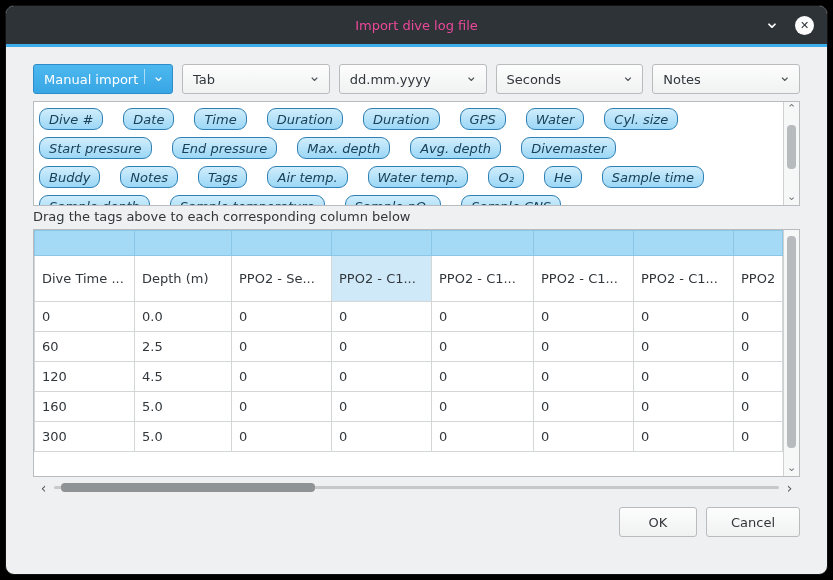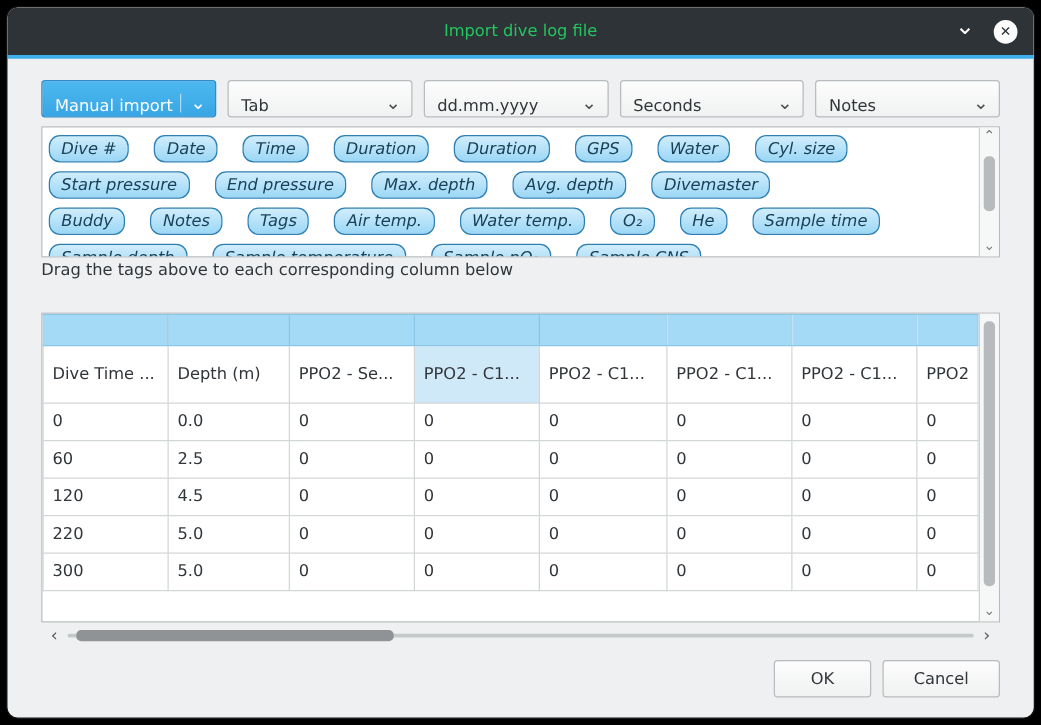--- a/index.html
+++ b/index.html
@@ -19,21 +19,21 @@
     border-radius: 9px;
     overflow: hidden;
   }
   
   .titlebar {
     height: 38px;
     background: #2e3338;
     position: relative;
     display: flex; align-items: center; justify-content: center;
   }
-  .titlebar-title { color: #22c55e; font-size: 13px; }
+  .titlebar-title { color: #ec4899; font-size: 13px; }
   .titlebar-controls {
     position: absolute; right: 13px; top: 0; height: 100%;
     display: flex; align-items: center; gap: 15px;
   }
   .shade-btn {
     color: #fcfcfc; font-size: 19px; line-height: 1;
     transform: translateY(-4px); cursor: default;
   }
   .close-btn {
     width: 19px; height: 19px; border-radius: 50%;
@@ -41,21 +41,21 @@
     display: flex; align-items: center; justify-content: center;
     font-size: 11px; font-weight: bold; line-height: 1;
   }
   .accent-line { height: 3px; background: #3daee9; }
   
   .content { padding: 17px 27px 0 27px; }
   
   .combo-row { display: flex; gap: 9px; height: 30px; margin-bottom: 7px; }
   .combo {
     flex: 1;
-    display: flex; align-items: flex-end; justify-content: space-between;
+    display: flex; align-items: center; justify-content: space-between;
     padding: 0 8px 0 10px;
     background: linear-gradient(#fdfdfd, #f0f1f1);
     border: 1px solid #b9bcbe; border-radius: 3px;
     white-space: nowrap; overflow: hidden;
   }
   .combo-active {
     flex: 0 0 140px;
     background: linear-gradient(#4db8ef, #38a6e5);
     border-color: #2d8cc9; color: #fff;
   }
@@ -88,21 +88,21 @@
   }
   .scroll-arrow { color: #6f7478; font-size: 11px; height: 13px; line-height: 11px; text-align: center; }
   .vtrack { flex: 1; width: 100%; position: relative; }
   .vthumb {
     position: absolute; left: 3px; width: 9px;
     background: #b7bbbd; border-radius: 4px;
   }
   .tagpanel-thumb { top: 12%; height: 58%; }
   .table-thumb { top: 2%; height: 92%; }
   
-  .instruction { height: 18px; margin-bottom: 23px; color: #31363b; }
+  .instruction { height: 18px; margin-bottom: 2px; color: #31363b; }
   
   .table-panel {
     height: 248px; background: #fff;
     border: 1px solid #b9bcbe;
     display: flex; margin-bottom: 2px;
   }
   .table-wrap { flex: 1; overflow: hidden; }
   table { border-collapse: collapse; width: 100%; table-layout: fixed; }
   td {
     border: 1px solid #d3d6d7;
@@ -280,21 +280,21 @@
             <td>120</td>
             <td>4.5</td>
             <td>0</td>
             <td>0</td>
             <td>0</td>
             <td>0</td>
             <td>0</td>
             <td>0</td>
           </tr>
           <tr>
-            <td>220</td>
+            <td>160</td>
             <td>5.0</td>
             <td>0</td>
             <td>0</td>
             <td>0</td>
             <td>0</td>
             <td>0</td>
             <td>0</td>
           </tr>
           <tr>
             <td>300</td>

